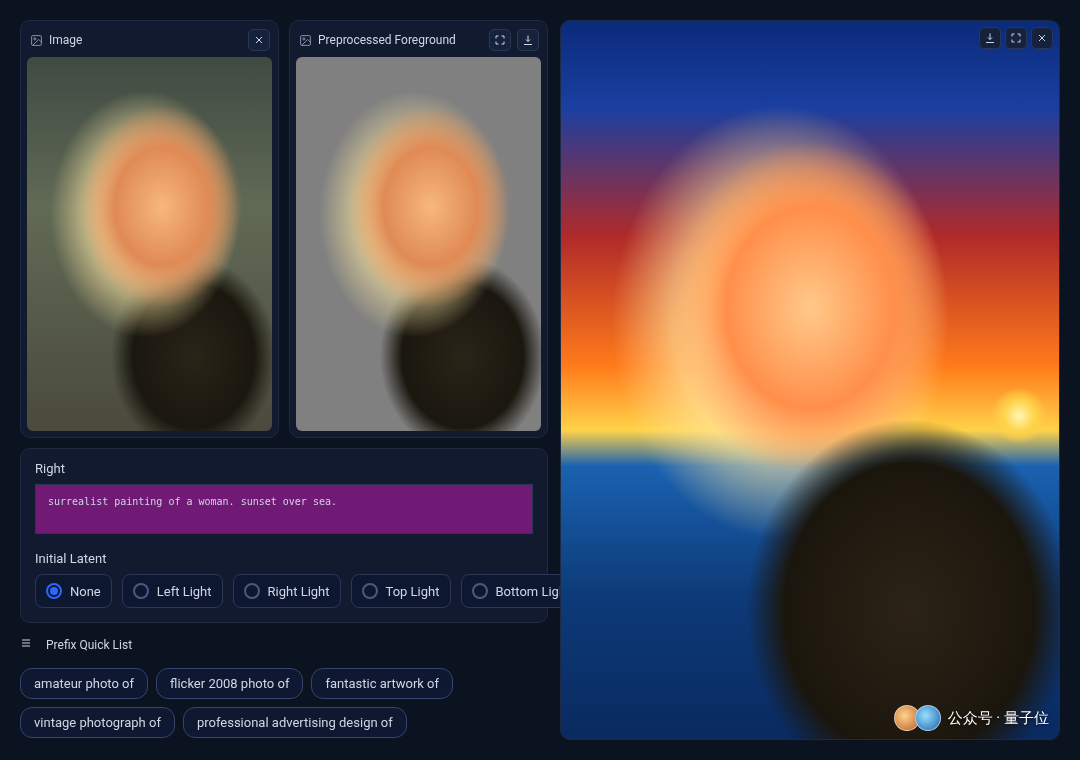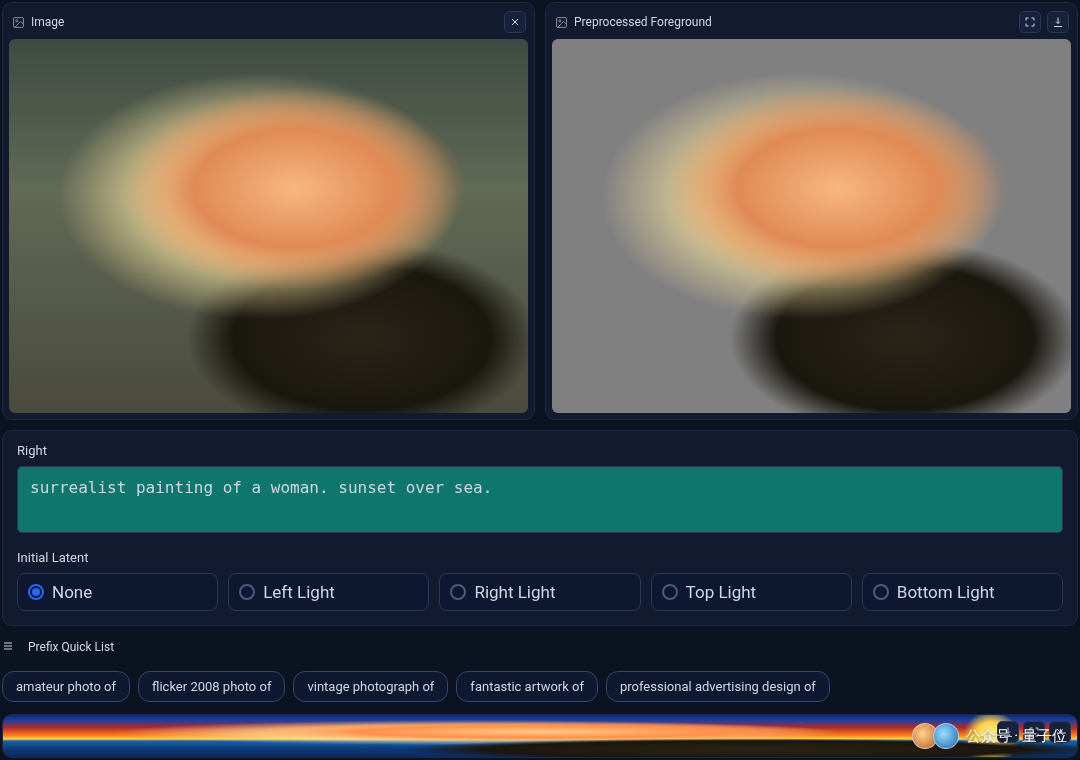--- a/index.html
+++ b/index.html
@@ -21,22 +21,22 @@
     width:1080px;height:760px;
     background:var(--bg);
     font-family:-apple-system,BlinkMacSystemFont,"Segoe UI",Roboto,Arial,sans-serif;
     color:var(--text);
     font-size:13px;
     overflow:hidden;
   }
   .app{
     display:flex;
     gap:12px;
-    padding:2px;
-    width:100%;height:100%;flex-direction:column;
+    padding:20px;
+    width:100%;height:100%;
   }
   .left-col{
     flex:0 0 528px;
     display:flex;
     flex-direction:column;
     gap:10px;
     min-width:0;
   }
   .right-col{
     flex:1;
@@ -123,47 +123,47 @@
   .prompt-panel{
     padding:12px 14px 14px;
   }
   .section-label{
     font-size:13px;
     color:var(--text);
     margin-bottom:8px;
   }
   .prompt-input{
     width:100%;
-    background:#0f766e;
+    background:#701a75;
     border:1px solid var(--border);
-    border-radius:5px;
+    border-radius:0;
     color:var(--text);
     padding:10px 12px;
-    font-size:16px;
+    font-size:10px;
     line-height:1.4;
     resize:none;
     outline:none;
   }
   .latent-row{
     margin-top:14px;
   }
   .radio-row{
     display:flex;
     gap:10px;
     margin-top:8px;
   }
   .radio-chip{
     flex:1;
     display:flex;align-items:center;gap:8px;
     padding:8px 10px;
     background:#0d1730;
     border:1px solid var(--border);
     border-radius:8px;
     cursor:pointer;
-    font-size:17px;
+    font-size:13px;
     white-space:nowrap;
   }
   .radio-dot{
     width:16px;height:16px;border-radius:50%;
     border:2px solid #4a5a80;
     display:inline-flex;align-items:center;justify-content:center;
     flex-shrink:0;
   }
   .radio-chip.selected .radio-dot{
     border-color:var(--accent);
@@ -308,22 +308,22 @@
       <span class="list-icon">
         <svg viewBox="0 0 24 24">
             <path d="M4 6h16M4 12h16M4 18h16"></path>
           </svg>
       </span>
       <span>Prefix Quick List</span>
     </div>
     <div class="chip-row" id="prefix-chips">
         <div class="chip">amateur photo of</div>
         <div class="chip">flicker 2008 photo of</div>
+        <div class="chip">fantastic artwork of</div>
         <div class="chip">vintage photograph of</div>
-        <div class="chip">fantastic artwork of</div>
         <div class="chip">professional advertising design of</div>
       </div>
 
   </div>
 
   <div class="right-col">
     <div class="output-panel portrait-out">
       <div class="output-toolbar">
         <span class="icon-btn">
           <svg viewBox="0 0 24 24">

